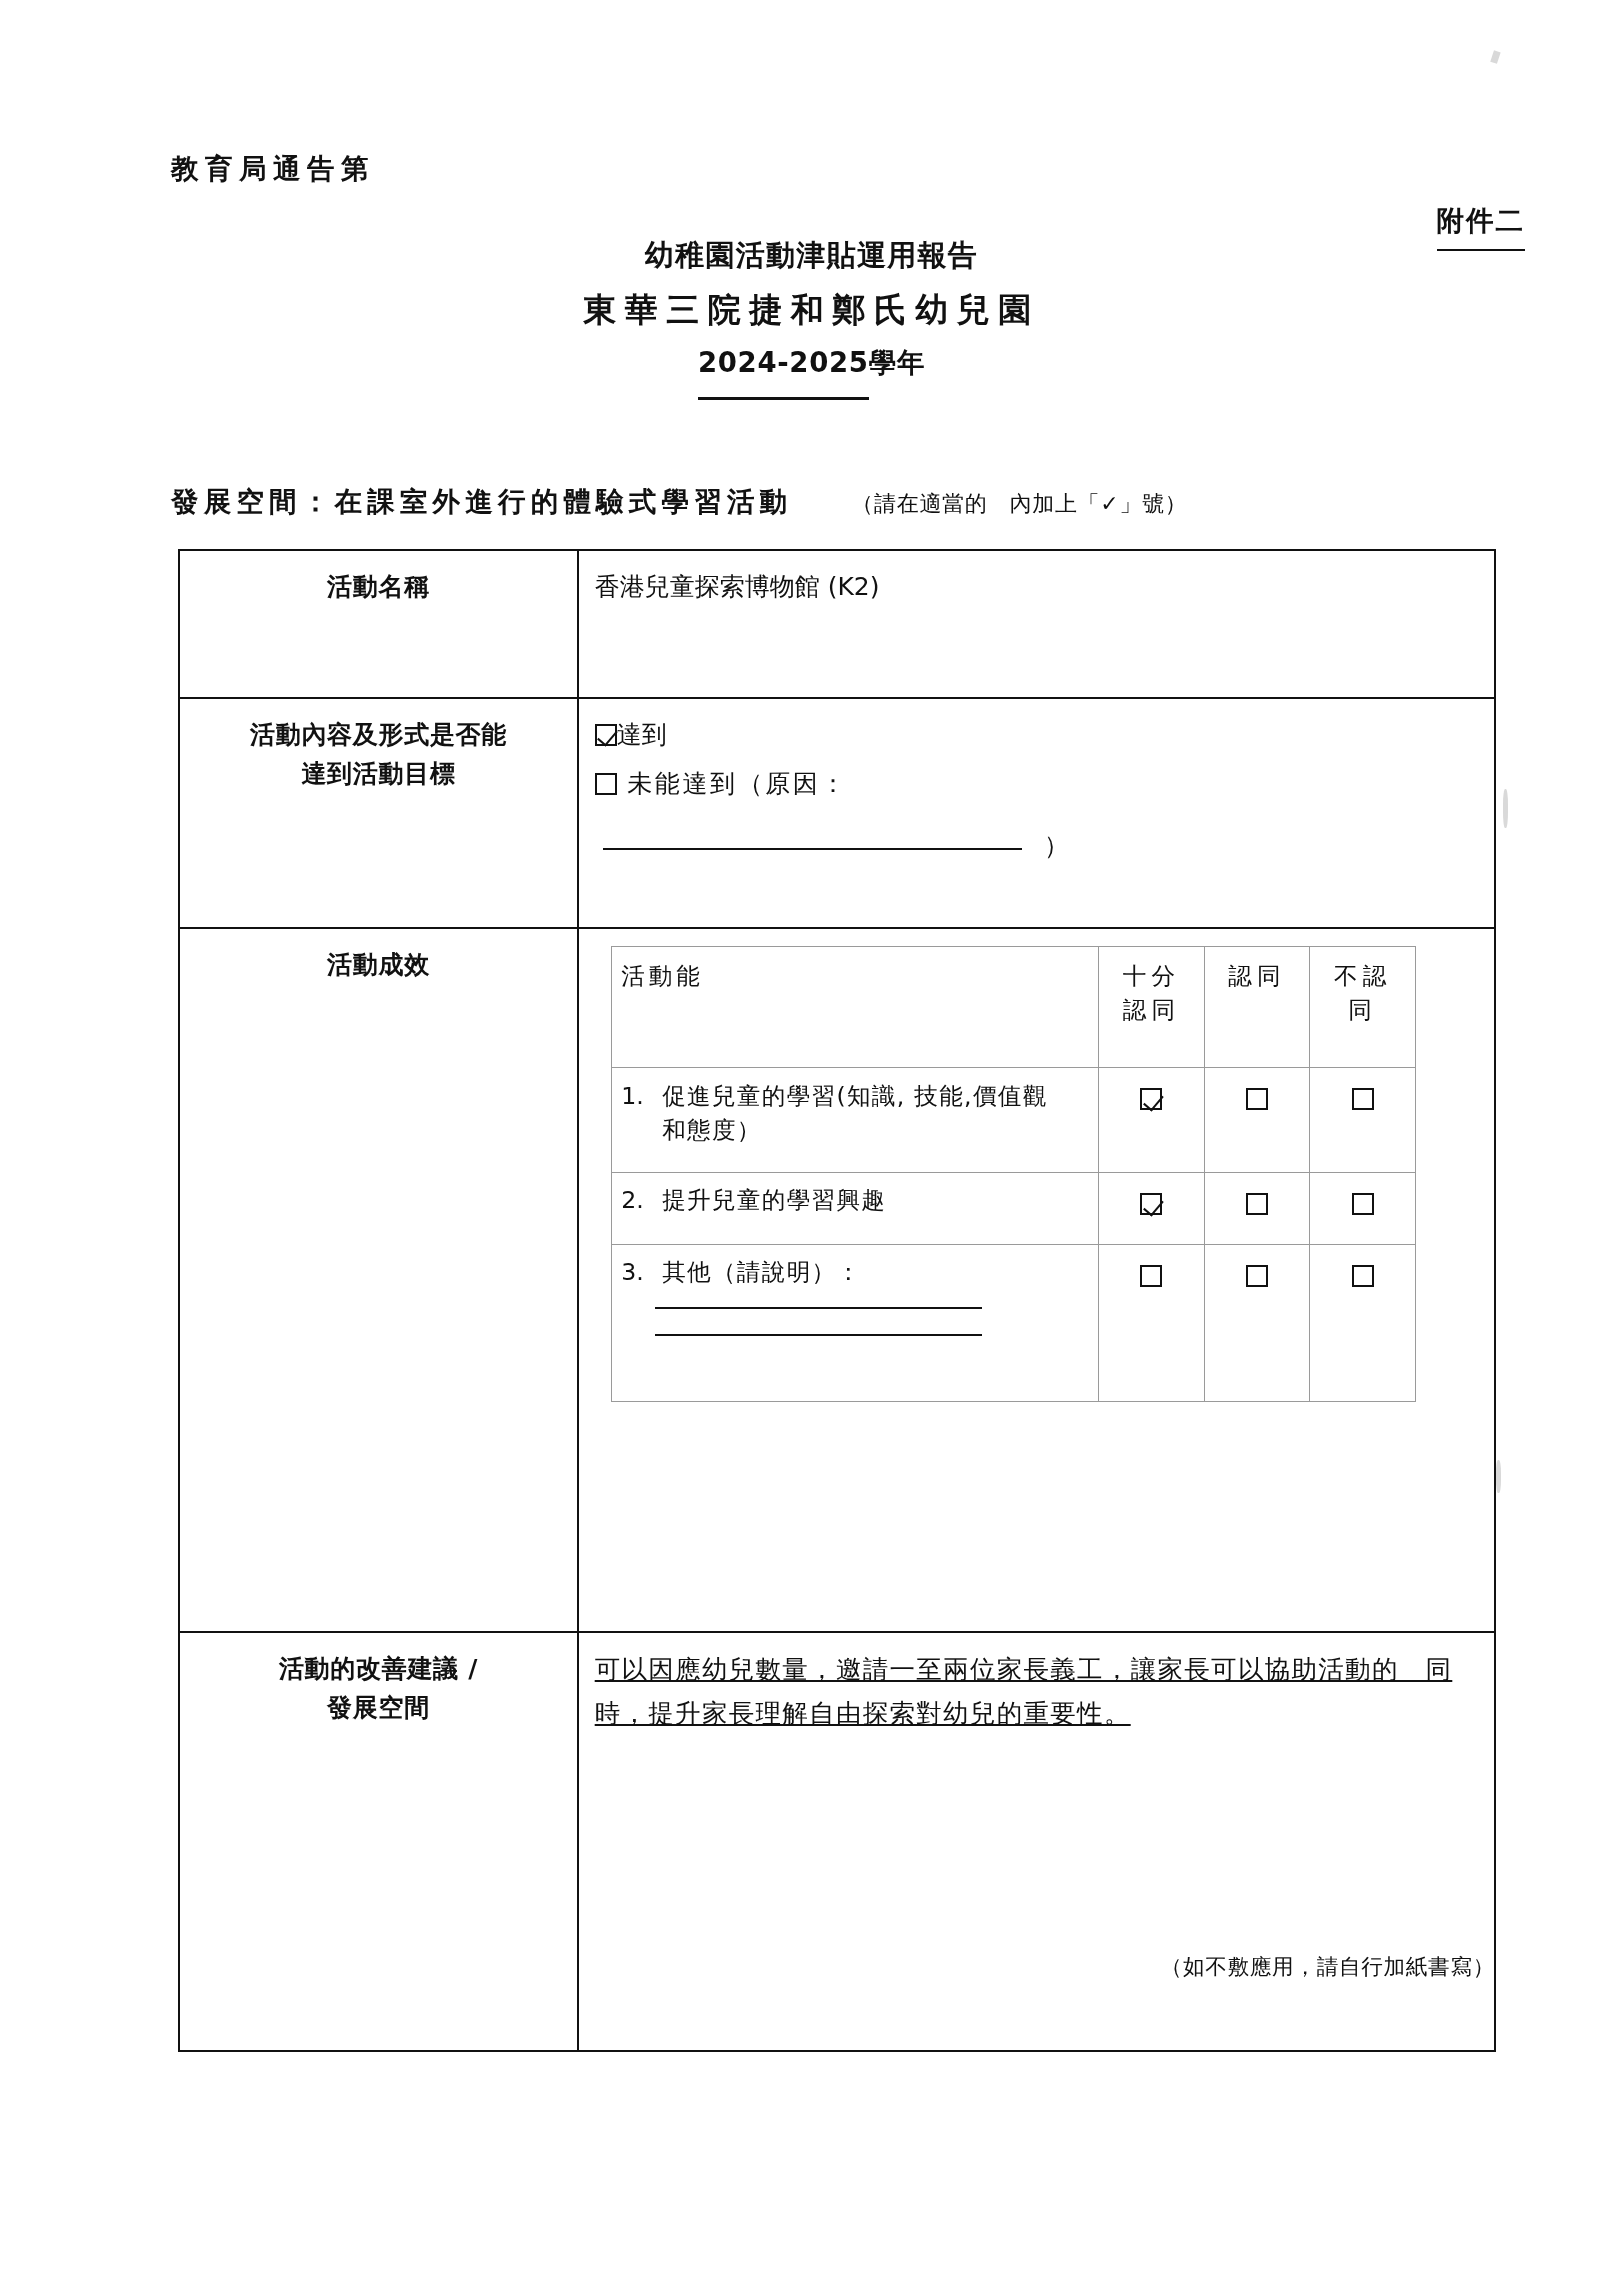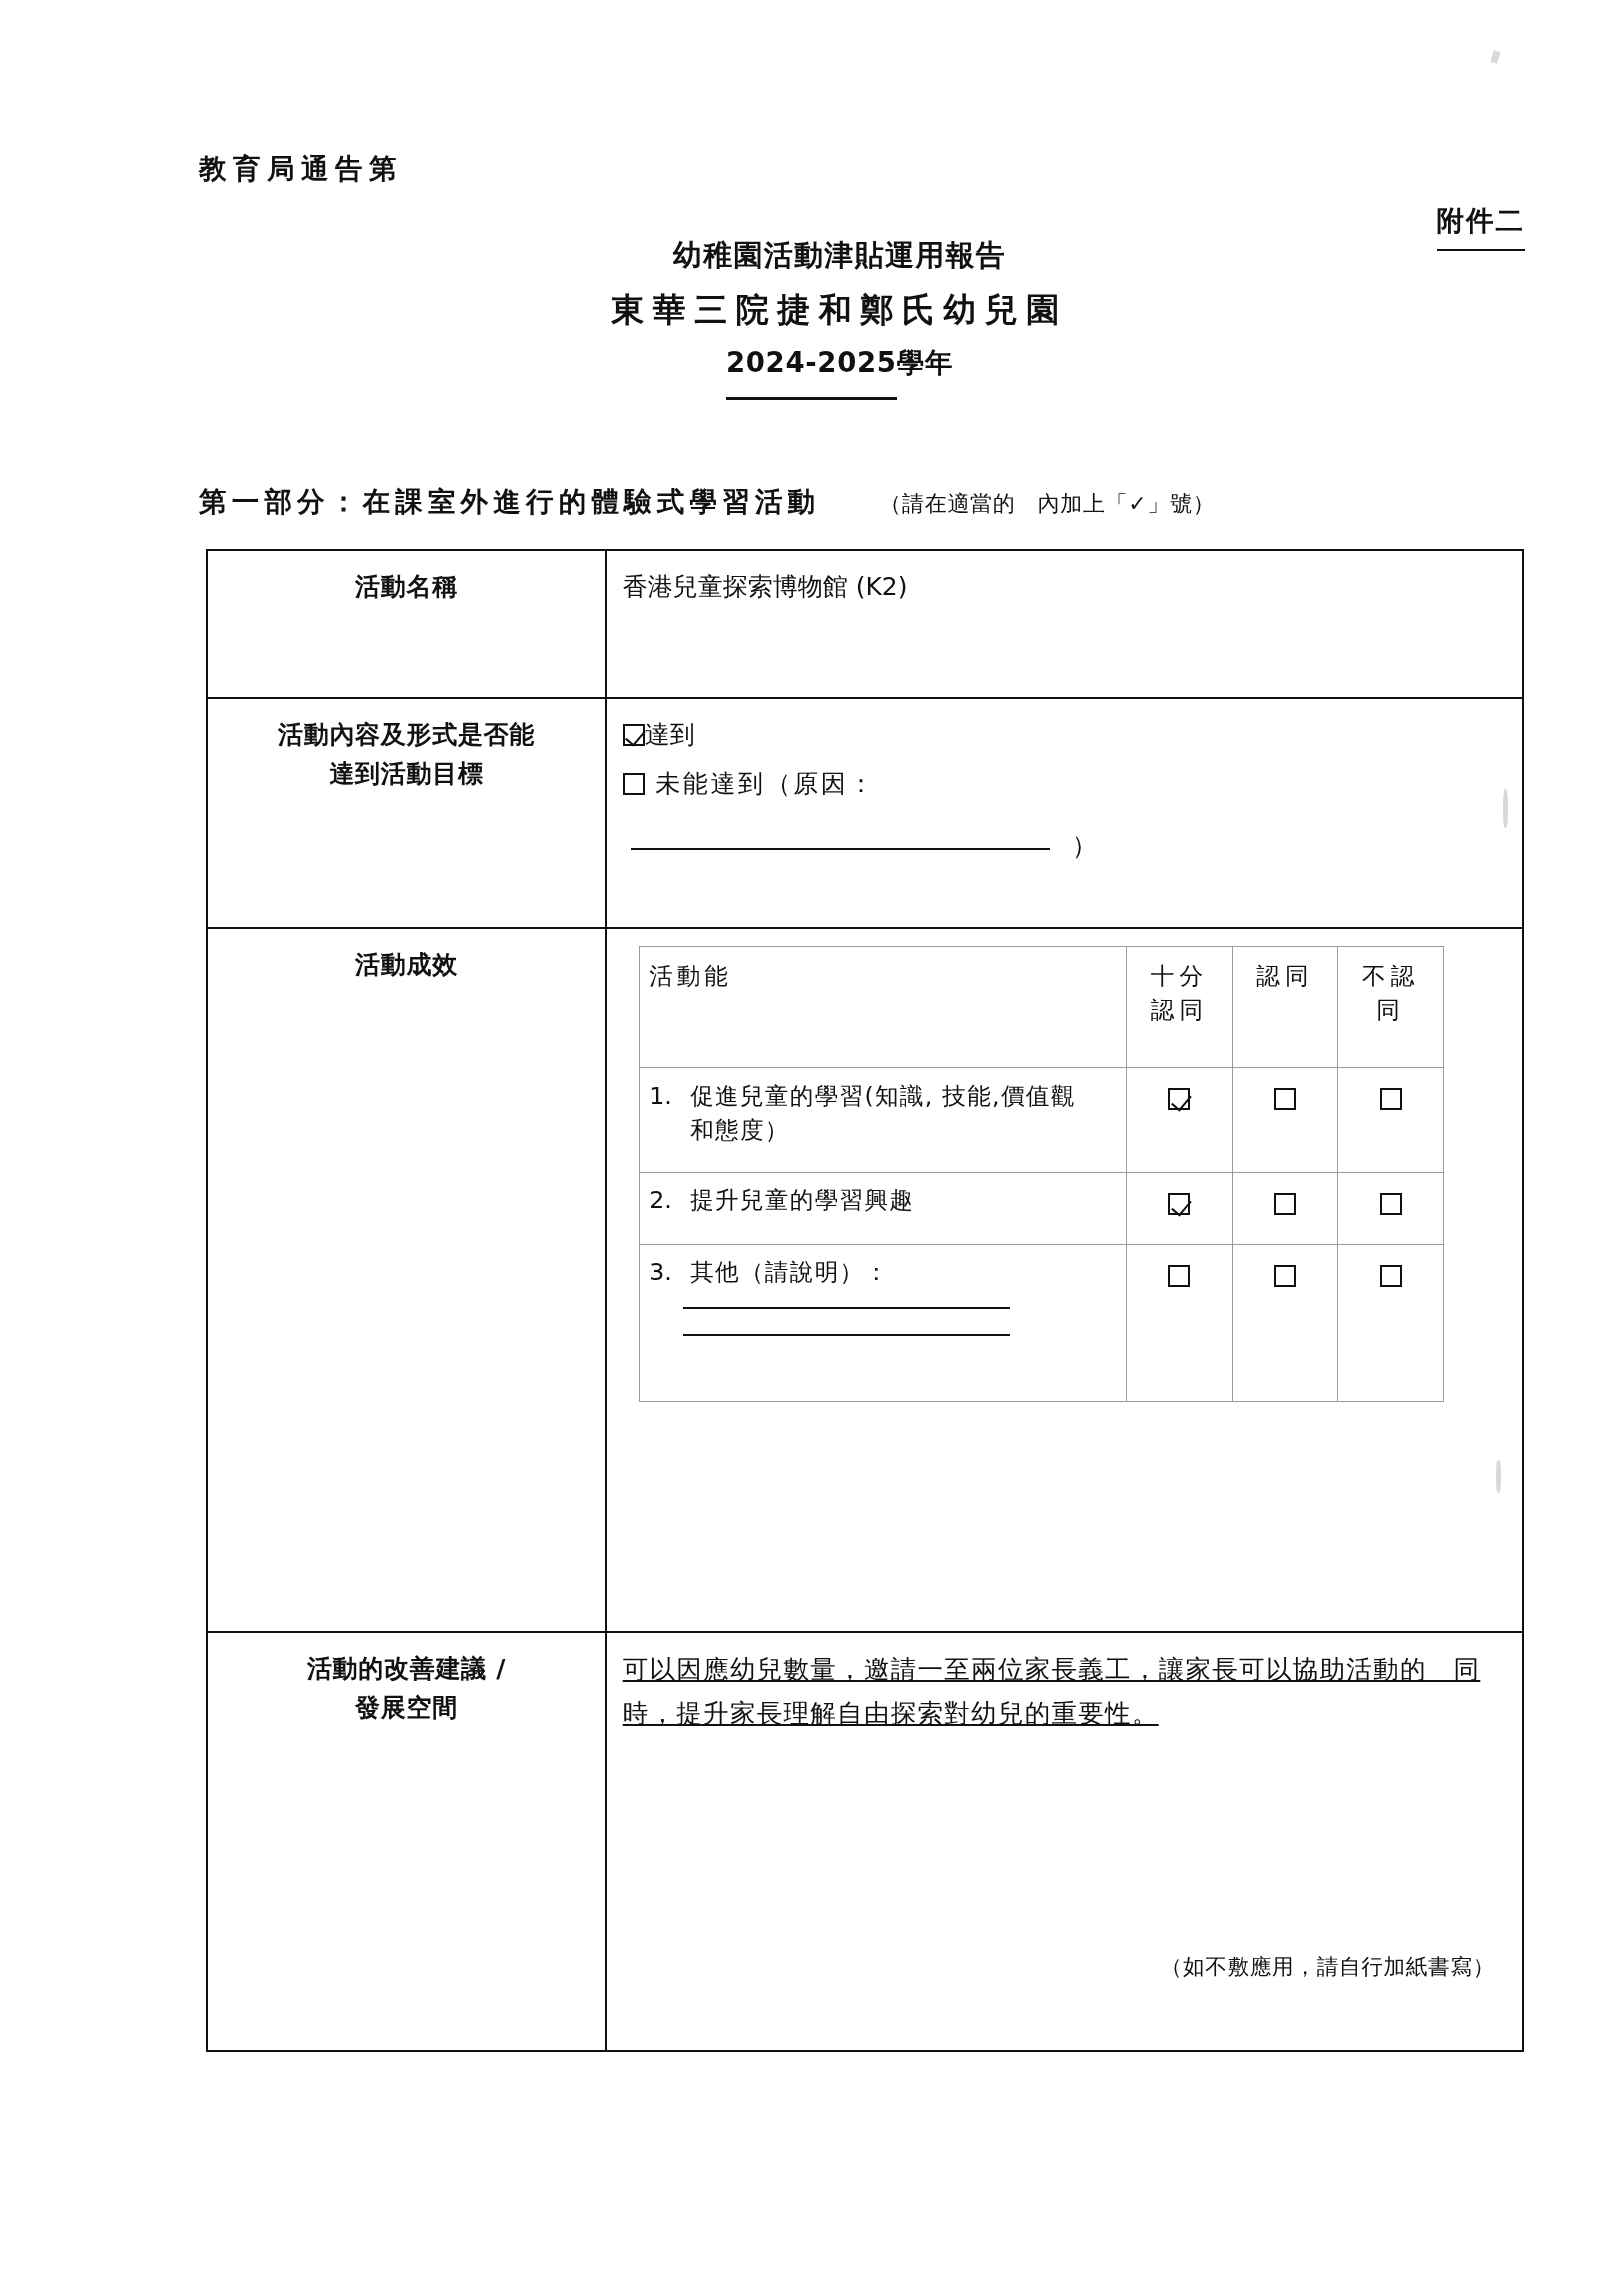--- a/index.html
+++ b/index.html
@@ -13,21 +13,21 @@
   }
   #page {
     position: relative;
     width: 1623px;
     height: 2295px;
     background: #ffffff;
     overflow: hidden;
   }
 
   
-  .abs { position: absolute; margin-left: 28px; }
+  .abs { position: absolute; }
   .cjk { font-family: "DejaVu Sans", "Liberation Sans", sans-serif; }
 
   
   #hdr-notice {
     left: 171px; top: 151px;
     font-size: 27.5px;
     letter-spacing: 6.5px;
     font-weight: 600;
   }
   #hdr-attachment {
@@ -232,21 +232,21 @@
 
   <div class="abs" id="title-block">
     <div class="cjk" id="title-report">幼稚園活動津貼運用報告</div>
     <div class="cjk" id="title-school">東華三院捷和鄭氏幼兒園</div>
     <div class="cjk" id="title-year">
       <span class="yr">2024-2025</span><span>學年</span>
     </div>
   </div>
 
   <div class="abs" id="section-row">
-    <div class="cjk" id="section-heading">第一部分：在課室外進行的體驗式學習活動</div>
+    <div class="cjk" id="section-heading">發展空間：在課室外進行的體驗式學習活動</div>
     <div class="cjk" id="section-hint">
       <span>（請在適當的</span><span class="gap"></span><span>內加上「✓」號）</span>
     </div>
   </div>
 
   <table class="abs" id="main-table">
     <colgroup>
       <col class="col-label">
       <col>
     </colgroup>

